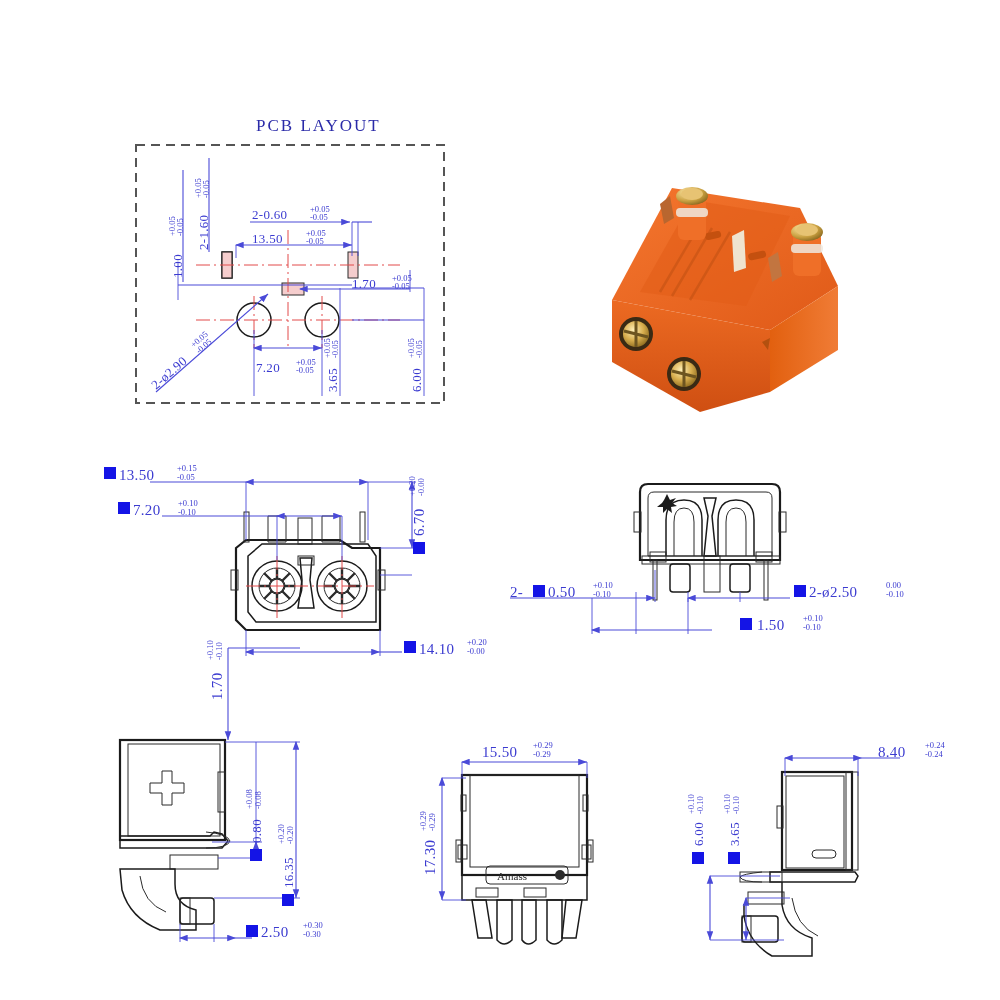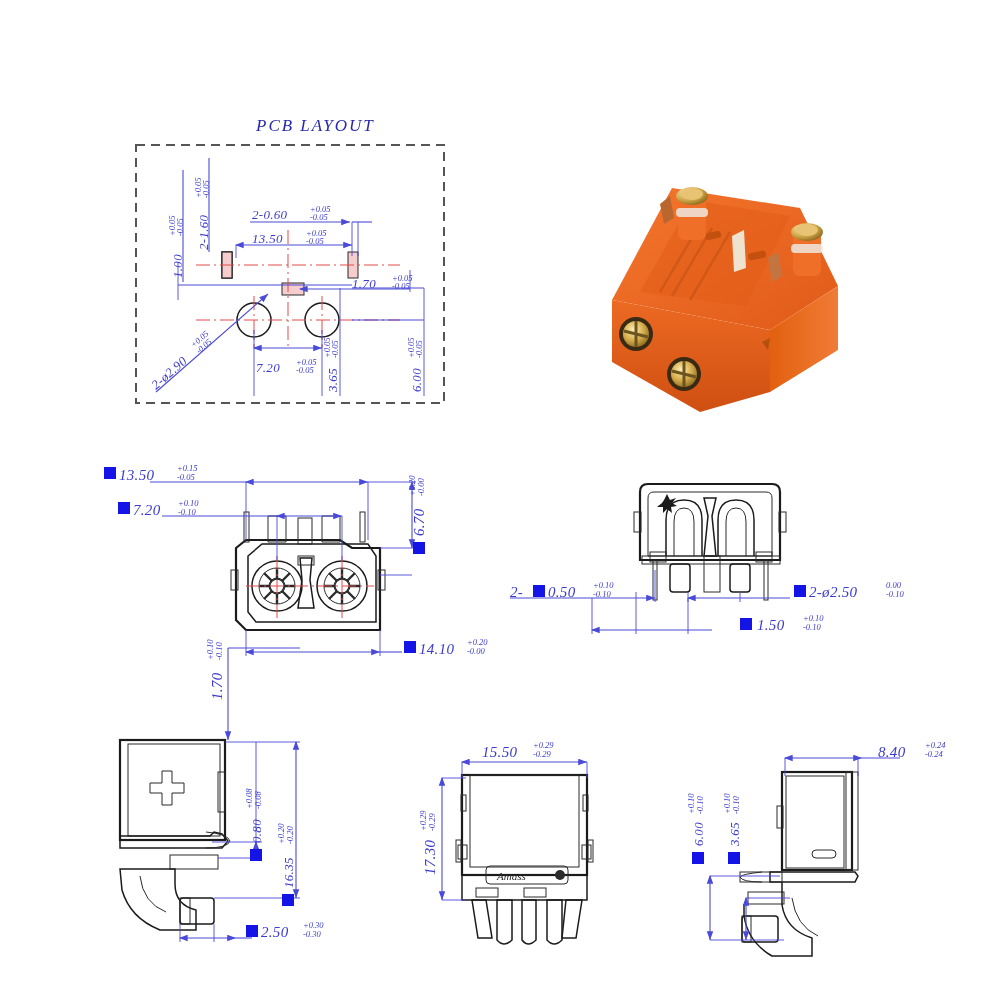--- a/index.html
+++ b/index.html
@@ -3,21 +3,21 @@
 <meta charset="utf-8">
 <style>
   html,body{margin:0;padding:0;}
   body{
     width:1000px;height:1000px;
     background:#ffffff;
     font-family:"Liberation Serif", serif;
     position:relative;
     overflow:hidden;
   }
-  #stage{position:absolute;inset:0;width:916px;height:1000px;font-style:italic;}
+  #stage{position:absolute;inset:0;width:916px;height:1000px;}
   svg.layer{position:absolute;left:0;top:0;width:1000px;height:1000px;overflow:visible;}
 
   
   .dim{font-family:"Liberation Serif", serif;fill:#3b3bd0;font-size:15px;letter-spacing:.3px;}
   .dim.small{font-size:13px;}
   .tolu{font-size:8.5px;fill:#3b3bd0;}
   .toll{font-size:8.5px;fill:#3b3bd0;}
   .title-text{font-family:"Liberation Serif", serif;fill:#2a2aa8;font-size:17px;letter-spacing:2px;}
   .blue-sq{fill:#1414e6;}
   .dline{stroke:#4a4ad8;stroke-width:1.1;fill:none;}

